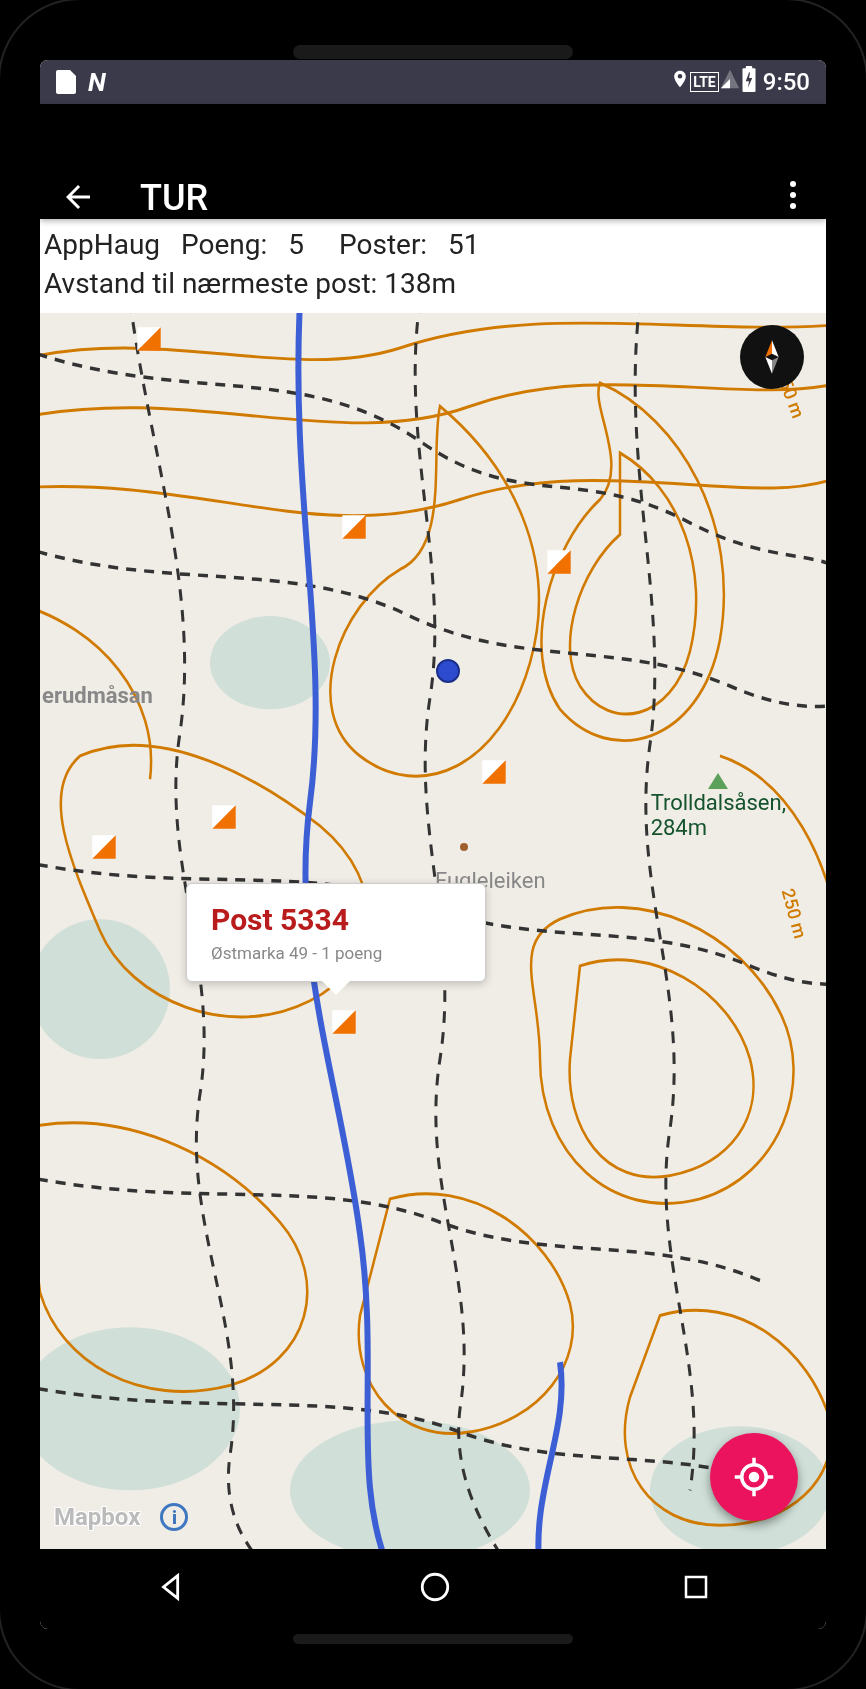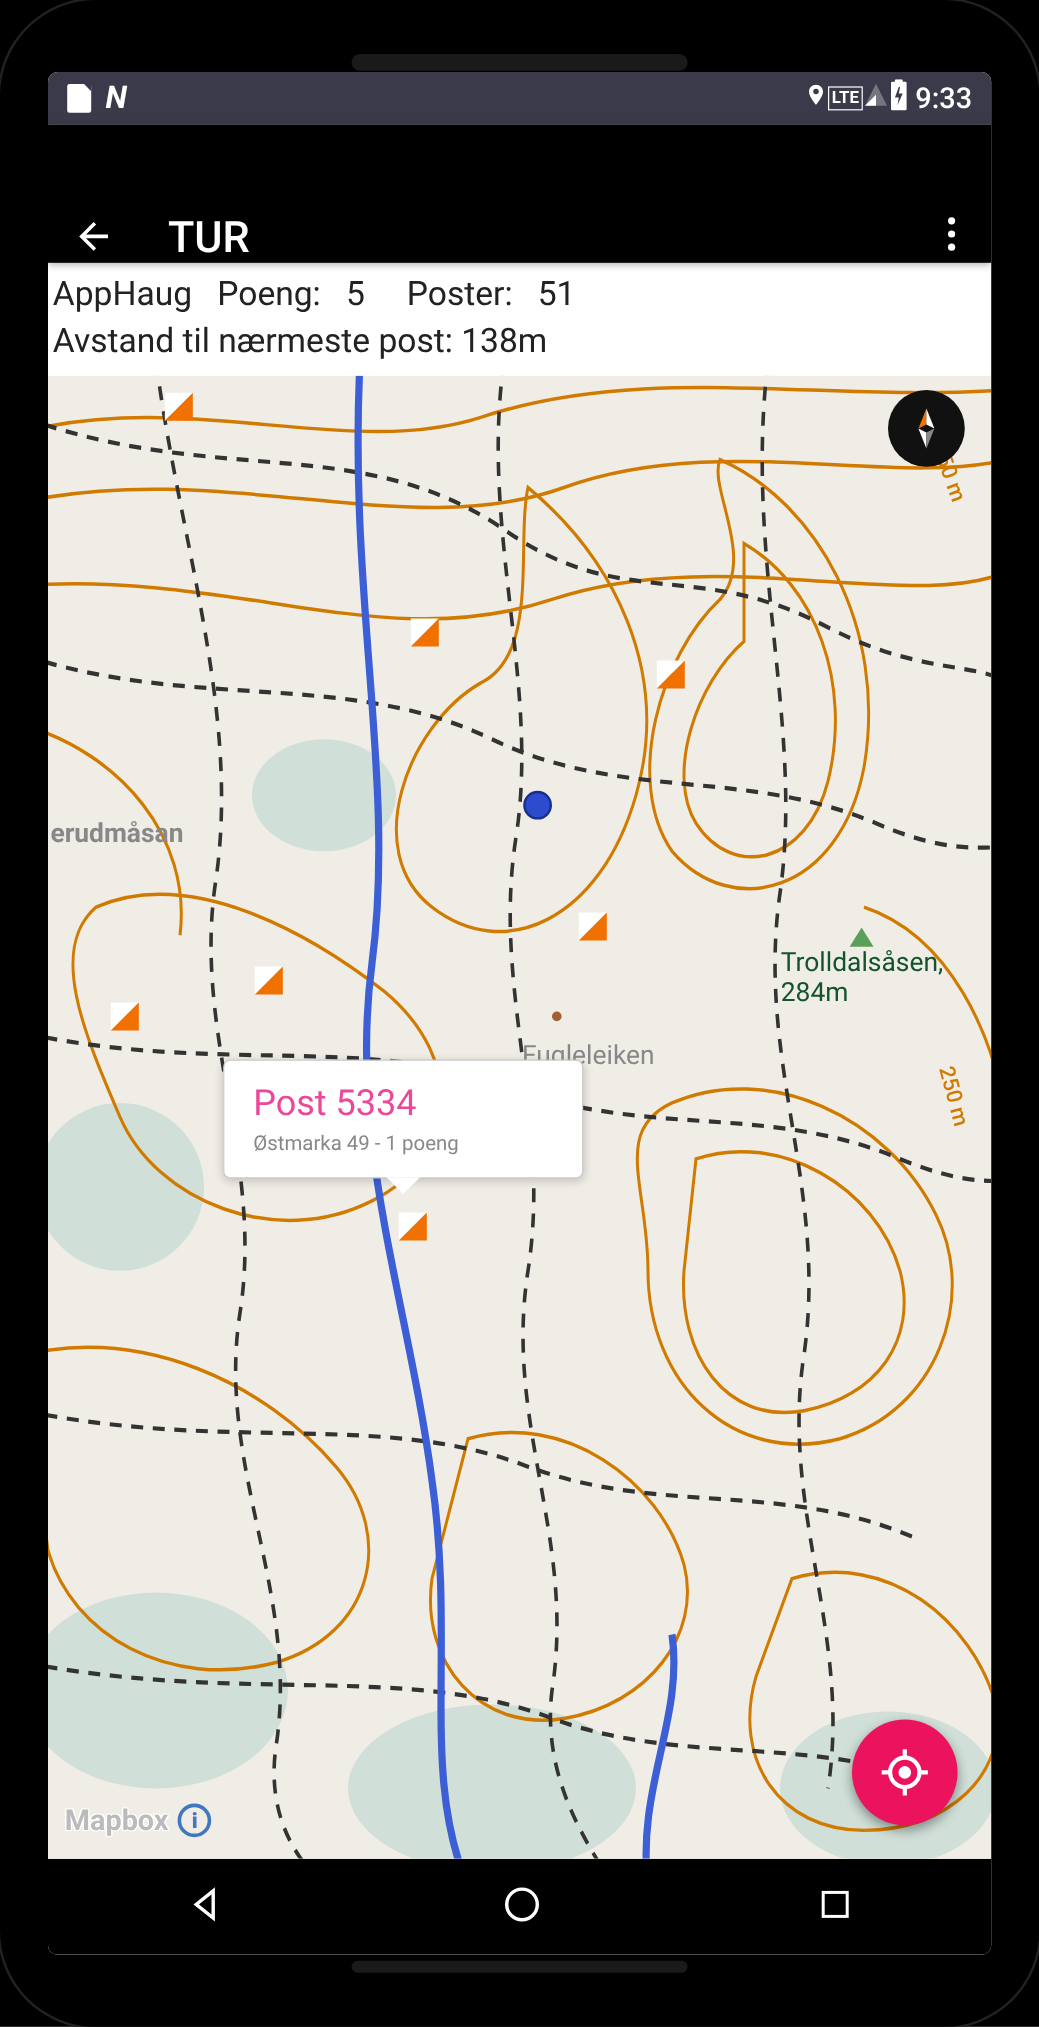--- a/index.html
+++ b/index.html
@@ -177,21 +177,21 @@
   .popup::after {
     content:'';
     position:absolute;
     bottom:-14px;
     left:50%;
     transform:translateX(-50%);
     border-left:14px solid transparent;
     border-right:14px solid transparent;
     border-top:14px solid #fff;
   }
-  .popup-title { font-size: 30px; font-weight: 400; color:#ec4899; margin-bottom:6px; }
+  .popup-title { font-size: 30px; font-weight: 700; color:#b91c1c; margin-bottom:6px; }
   .popup-sub { font-size: 17px; color: #888; }
 
   .fab {
     position: absolute;
     bottom: 28px; right: 28px;
     width: 88px; height: 88px;
     background: #ec135e;
     border-radius: 50%;
     display:flex; align-items:center; justify-content:center;
     box-shadow: 0 4px 10px rgba(0,0,0,0.4);
@@ -199,21 +199,21 @@
   }
 
   .attribution {
     position:absolute;
     bottom: 18px; left: 14px;
     color:#bbb;
     font-size:24px;
     font-weight:700;
     display:flex;
     align-items:center;
-    gap:8px;
+    gap:20px;
     margin-top:32px;
   }
   .attr-info {
     width:28px;height:28px;
     border:3px solid #3f78c0;
     border-radius:50%;
     color:#3f78c0;
     display:flex;align-items:center;justify-content:center;
     font-size:18px;font-weight:900;
   }
@@ -258,21 +258,21 @@
               <path d="M2 22h10V12L2 22z"></path>
             </svg>
         </span>
         <span>
           <svg width="16" height="26" viewBox="0 0 12 24" fill="#fff">
               <rect x="0" y="2" width="12" height="22" rx="1"></rect>
               <rect x="3" y="0" width="6" height="3" rx="1"></rect>
               <path d="M6 6l-3 8h3l-1 6 4-9H6l1-5z" fill="#3a3a4a"></path>
             </svg>
         </span>
-        <span class="status-time">9:33</span>
+        <span class="status-time">9:50</span>
       </div>
     </div>
 
     <div class="app-bar">
       <span class="back-btn">
         <svg width="36" height="36" viewBox="0 0 24 24" fill="#fff">
             <path d="M20 11H7.8l5.6-5.6L12 4l-8 8 8 8 1.4-1.4L7.8 13H20z"></path>
           </svg>
       </span>
       <span class="app-title">TUR</span>

